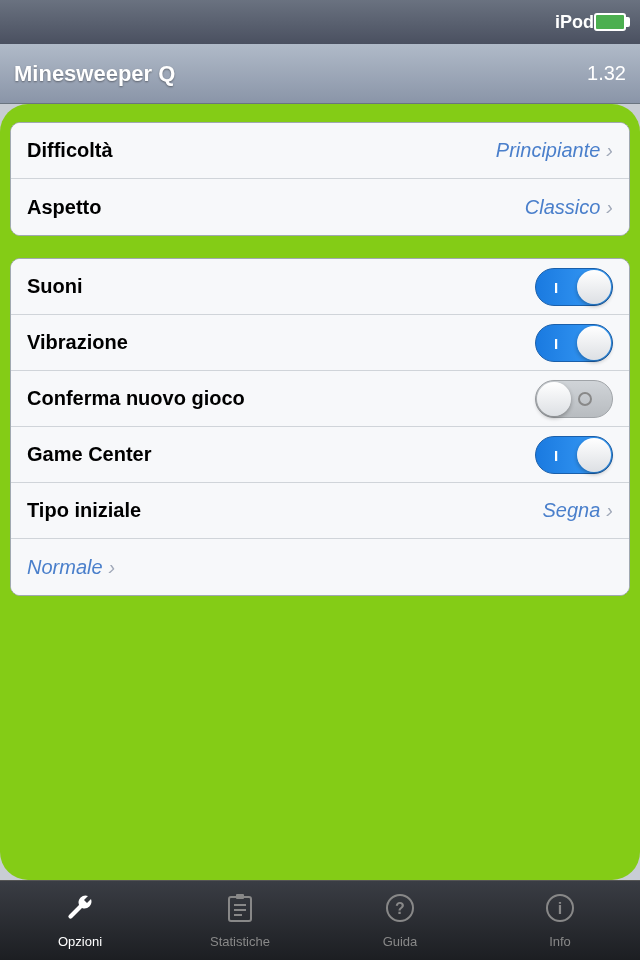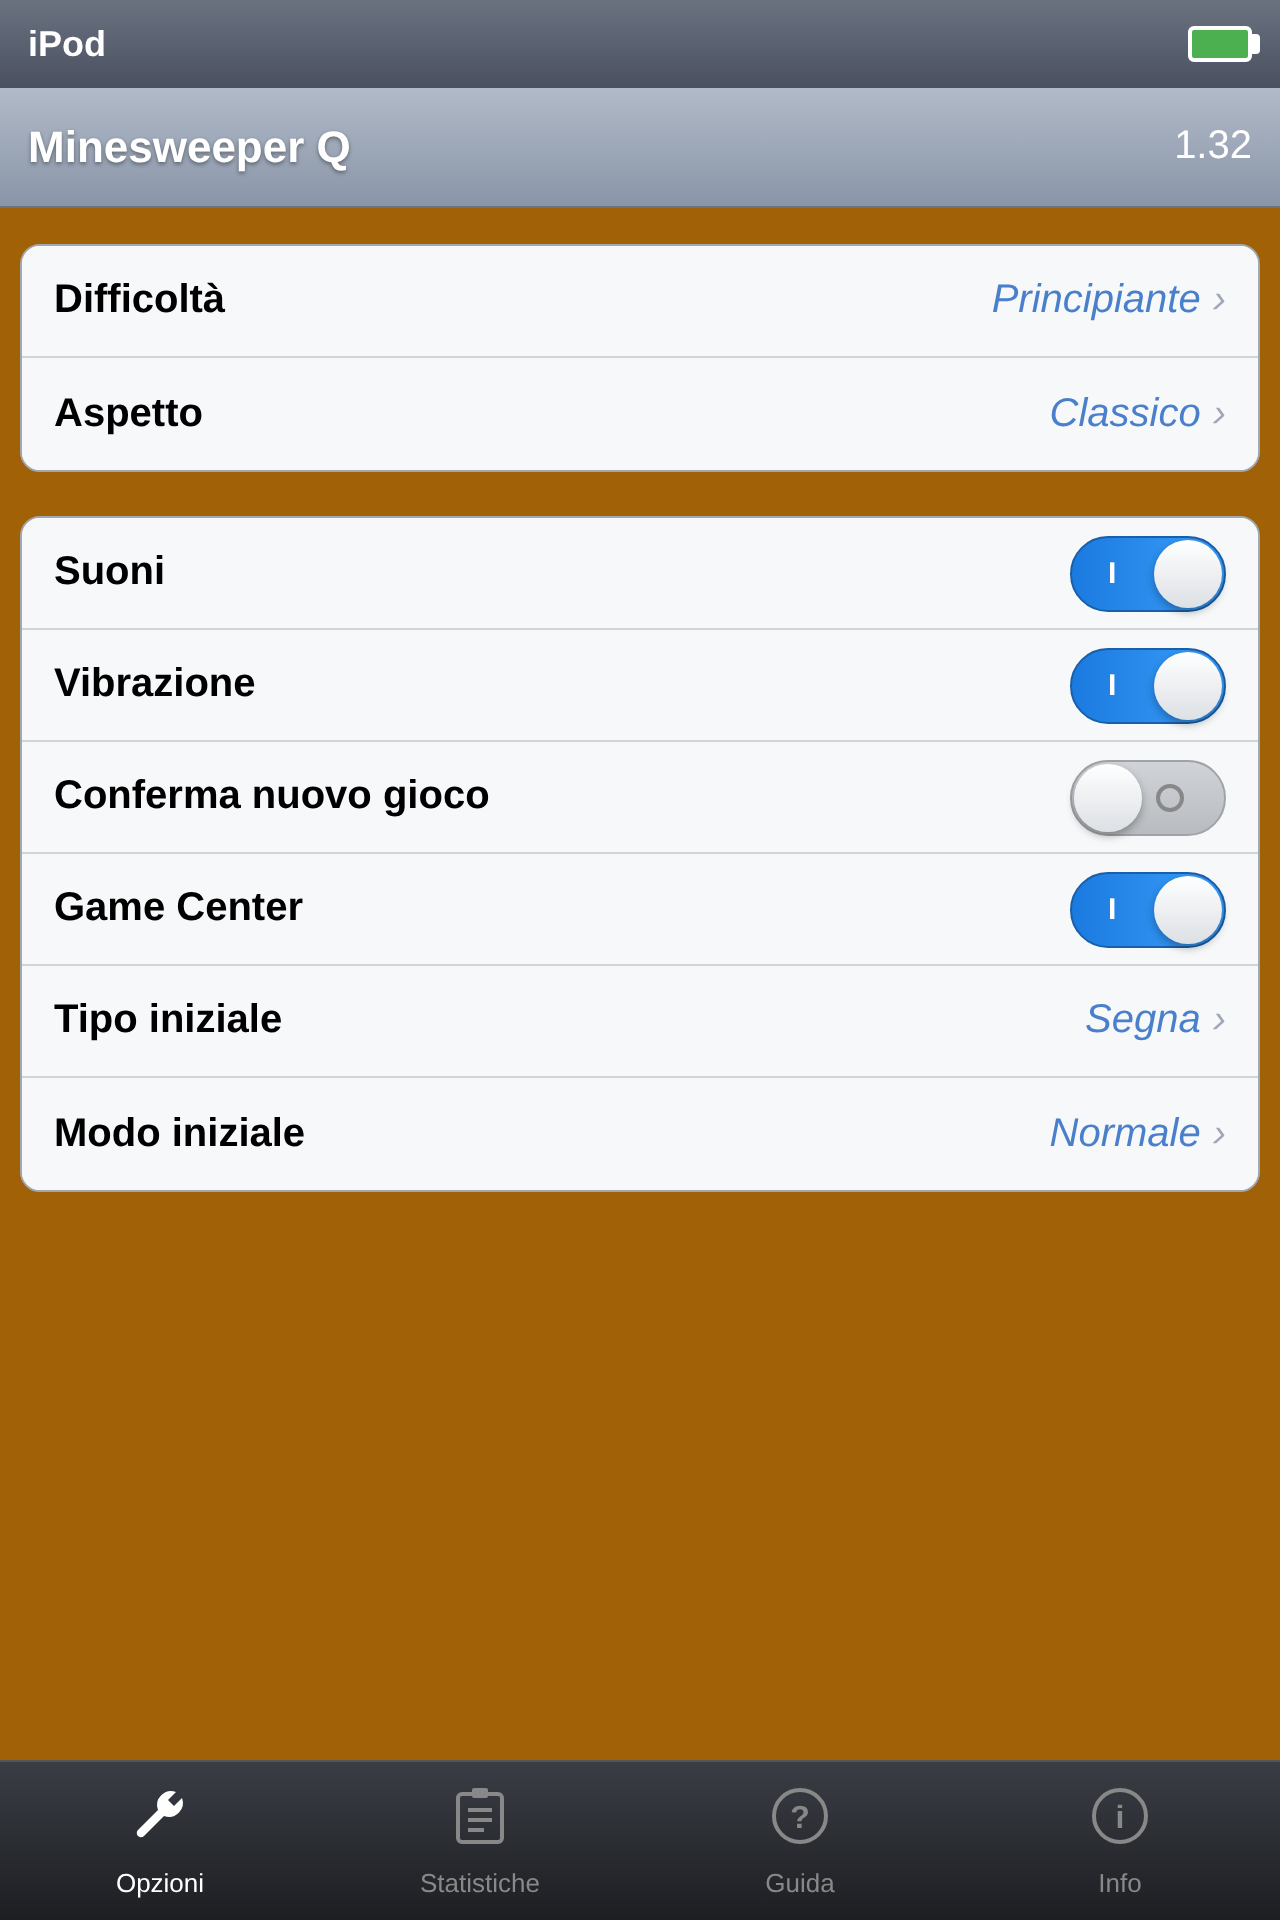--- a/index.html
+++ b/index.html
@@ -11,21 +11,21 @@
       overflow: hidden;
       position: relative;
     }
 
     
     #status-bar {
       height: 44px;
       background: linear-gradient(to bottom, #6a7280, #4a5060);
       display: flex;
       align-items: center;
-      justify-content: space-between;
+      justify-content: flex-end;
       padding: 0 14px;
     }
     #status-bar .status-left {
       font-size: 18px;
       font-weight: bold;
       color: #fff;
     }
     #status-bar .battery-icon {
       width: 32px;
       height: 18px;
@@ -74,24 +74,25 @@
     }
     #nav-bar .version {
       font-size: 20px;
       color: #fff;
       font-weight: normal;
       margin-left: 28px;
     }
 
     
     #content {
-      background: #a16207;
+      background: #84cc16;
       padding: 18px 10px;
       height: calc(960px - 44px - 60px - 80px);
       overflow: hidden;
+      border-radius: 28px;
     }
 
     
     .settings-group {
       background: #fff;
       border-radius: 10px;
       overflow: hidden;
       margin-bottom: 22px;
       border: 1px solid #a0a8b0;
     }
@@ -279,21 +280,20 @@
 
     <div class="settings-row">
       <span class="row-label">Tipo iniziale</span>
       <div class="row-value">
         <span>Segna</span>
         <span class="chevron">›</span>
       </div>
     </div>
 
     <div class="settings-row">
-      <span class="row-label">Modo iniziale</span>
       <div class="row-value">
         <span>Normale</span>
         <span class="chevron">›</span>
       </div>
     </div>
 
   </div>
 </div>
 
 <div id="tab-bar">

